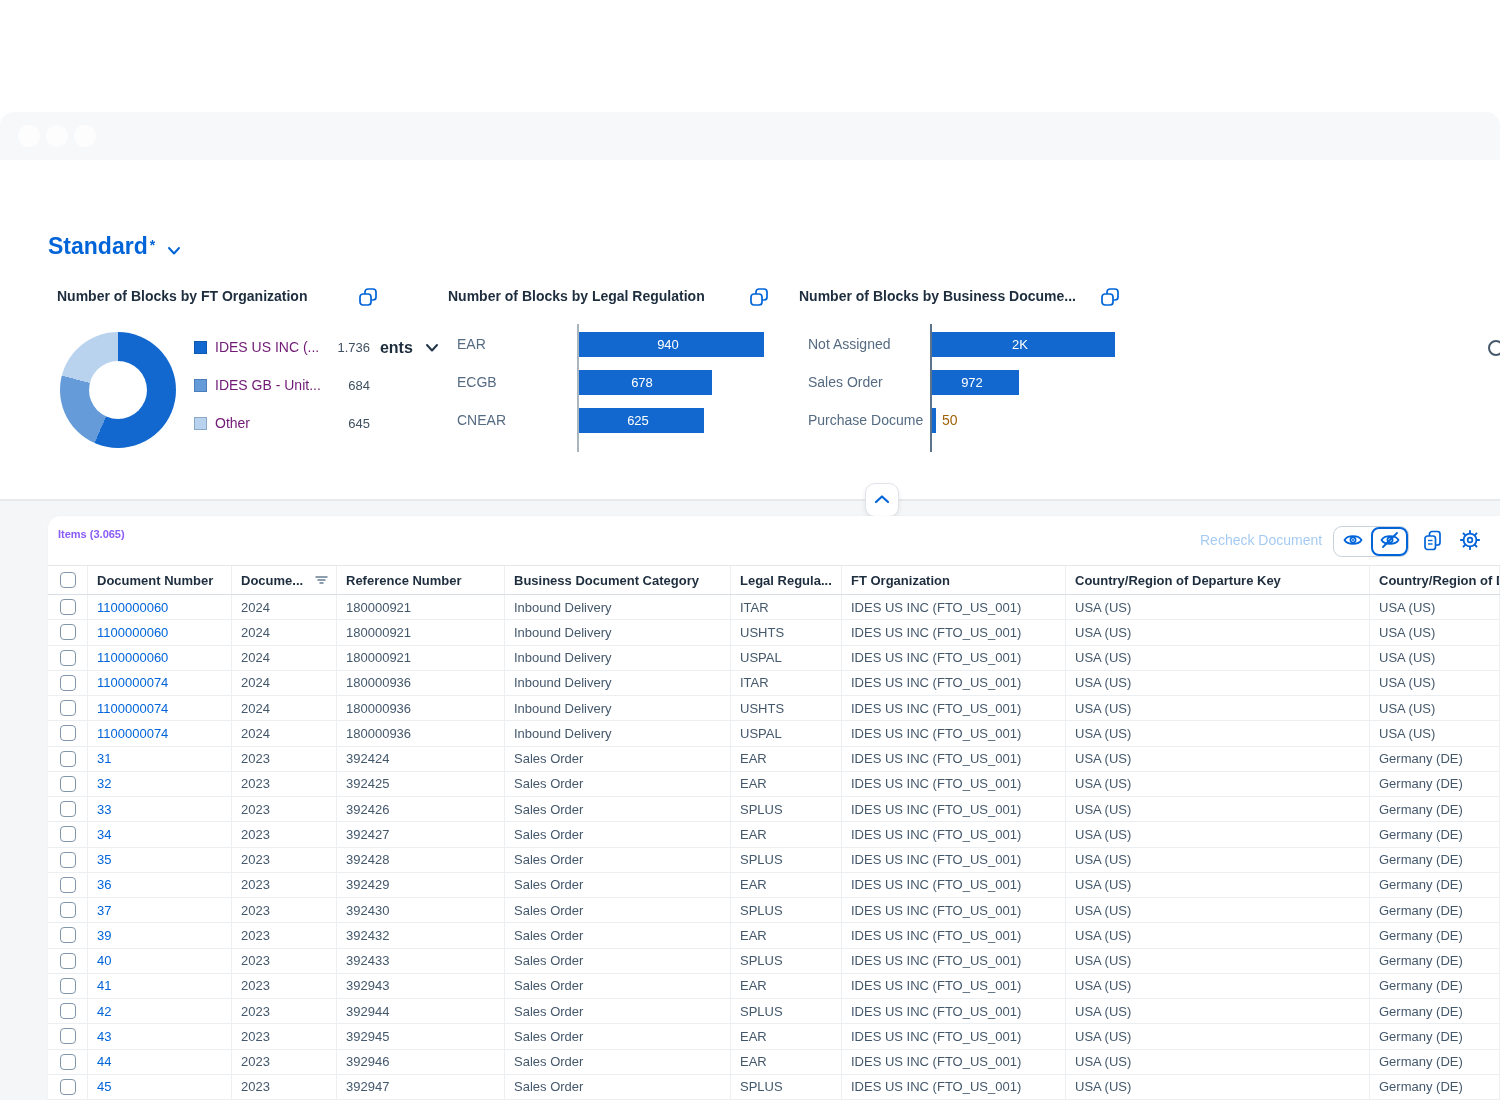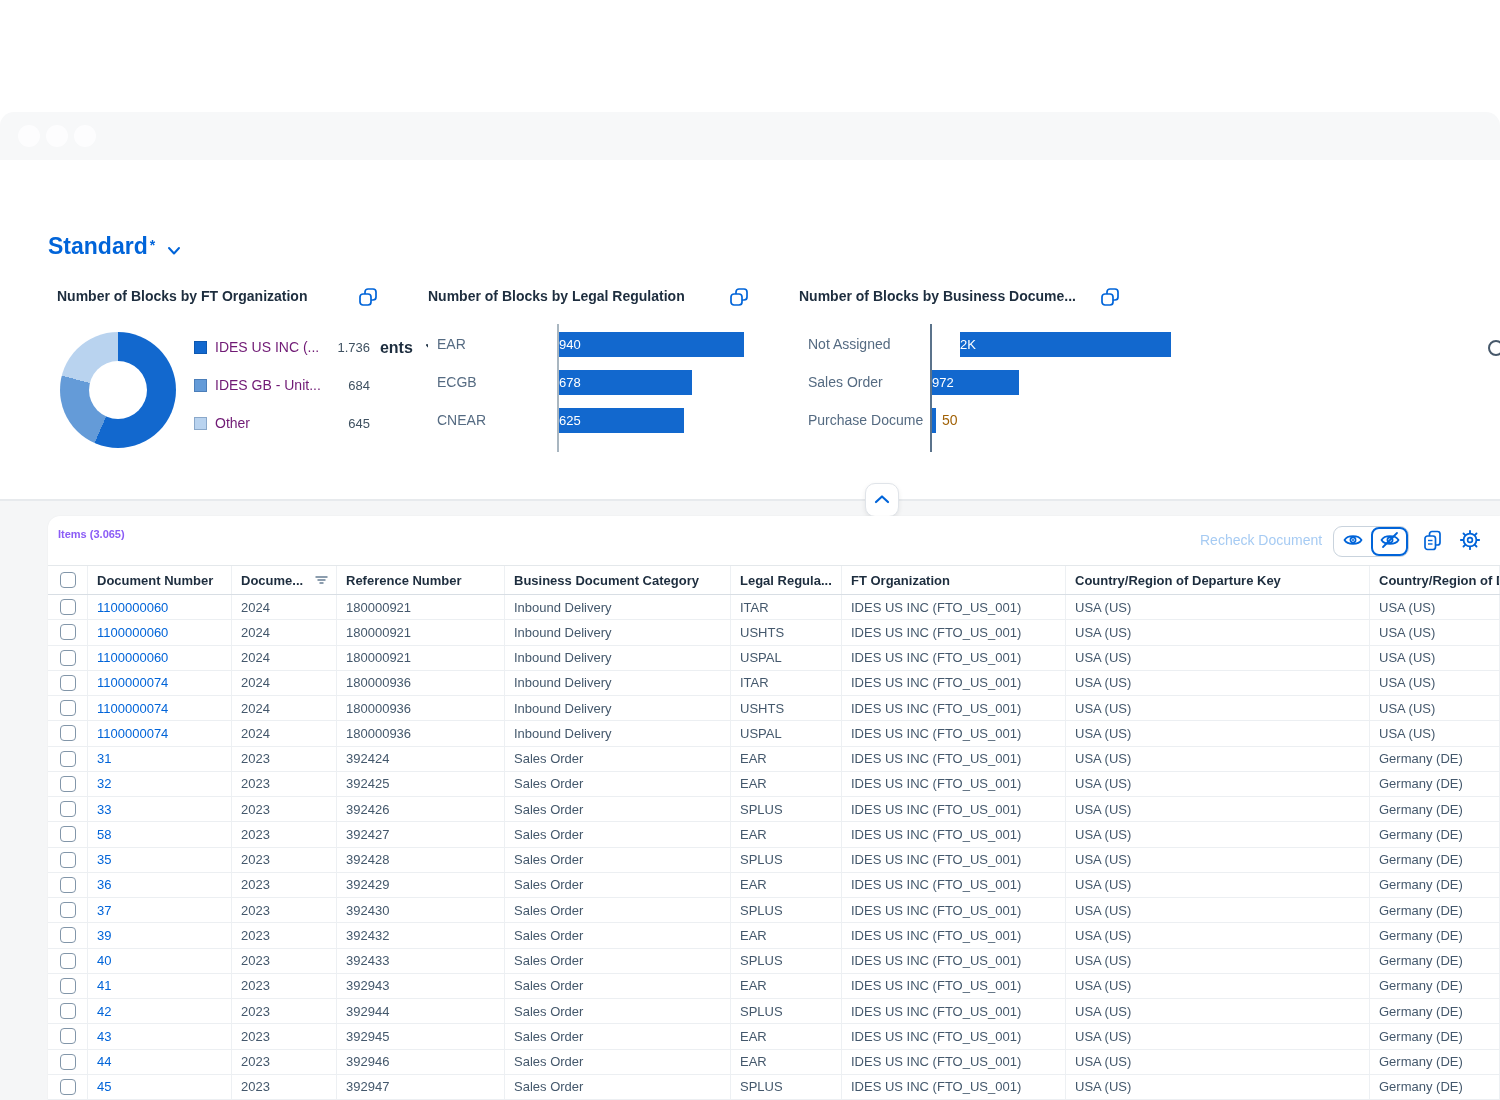--- a/index.html
+++ b/index.html
@@ -47,21 +47,21 @@
   .legend-item { display:flex; align-items:center; height:26px; margin-bottom:12px; }
   .legend-swatch { width:13px; height:13px; margin-right:8px; flex:0 0 auto;
                    border:1px solid rgba(0,40,90,.25); }
   .legend-label { font-size:14px; color:#701a75; white-space:nowrap; overflow:hidden; flex:1 1 auto; }
   .legend-value { font-size:13px; color:#3f5161; margin-left:6px; text-align:right; flex:0 0 auto; }
 
   .hbar-plot { position:absolute; left:0; top:40px; width:322px; height:120px; }
   .hbar-row { position:absolute; height:25px; width:100%; }
   .hbar-cat { position:absolute; left:9px; top:4px; font-size:14px; color:#556b82; white-space:nowrap; }
   .hbar-bar { position:absolute; top:0; height:25px; background:#1268ce; display:flex;
-              align-items:center; justify-content:flex-start; }
+              align-items:center; justify-content:center; }
   .hbar-val-in { color:#fff; font-size:13px; padding-right:7px; }
   .hbar-val-out { position:absolute; top:4px; font-size:14px; color:#a16207; }
   .hbar-axis { position:absolute; top:-4px; width:2px; height:128px; }
 
   
   .divider { position:absolute; left:0; top:499px; width:1500px; height:2px; background:#e7eaed; }
   .collapse-btn { position:absolute; left:865px; top:483px; width:34px; height:34px; background:#fff;
                   border:1px solid #e0e4e9; border-radius:10px; box-shadow:0 2px 5px rgba(0,0,0,.08);
                   display:flex; align-items:center; justify-content:center; cursor:pointer; }
 
@@ -169,21 +169,21 @@
         <span class="legend-value">684</span>
       </div>
       <div class="legend-item">
         <span class="legend-swatch" style="background: rgb(185, 211, 239);"></span>
         <span class="legend-label">Other</span>
         <span class="legend-value">645</span>
       </div>
     </div>
 </div>
 
-<div class="chart-card" style="left:428px">
+<div class="chart-card" style="left:448px">
   <div class="card-head">
     <div class="card-title">Number of Blocks by Legal Regulation</div>
     <div class="card-copy">
       <svg width="22" height="22" viewBox="0 0 22 22">
           <rect x="8" y="3" width="11" height="11" rx="3" fill="none" stroke="#0064d9" stroke-width="1.7"></rect>
           <rect x="3" y="8" width="11" height="11" rx="3" fill="#fff" stroke="#0064d9" stroke-width="1.7"></rect>
         </svg>
     </div>
   </div>
   <div class="hbar-plot" id="bars-1">
@@ -216,21 +216,21 @@
       <svg width="22" height="22" viewBox="0 0 22 22">
           <rect x="8" y="3" width="11" height="11" rx="3" fill="none" stroke="#0064d9" stroke-width="1.7"></rect>
           <rect x="3" y="8" width="11" height="11" rx="3" fill="#fff" stroke="#0064d9" stroke-width="1.7"></rect>
         </svg>
     </div>
   </div>
   <div class="hbar-plot" id="bars-2">
       <div class="hbar-axis" style="left: 131px; background: rgb(91, 115, 139);"></div>
       <div class="hbar-row" style="top: 4px;">
         <span class="hbar-cat">Not Assigned</span>
-        <div class="hbar-bar" style="left: 133px; width: 211px; margin-left: 28px;">
+        <div class="hbar-bar" style="left: 133px; width: 183px;">
           <span class="hbar-val-in">2K</span>
         </div>
       </div>
       <div class="hbar-row" style="top: 42px;">
         <span class="hbar-cat">Sales Order</span>
         <div class="hbar-bar" style="left: 133px; width: 87px;">
           <span class="hbar-val-in">972</span>
         </div>
       </div>
       <div class="hbar-row" style="top: 80px;">
@@ -454,21 +454,21 @@
           <div class="t-cell">Sales Order</div>
           <div class="t-cell">SPLUS</div>
           <div class="t-cell">IDES US INC (FTO_US_001)</div>
           <div class="t-cell">USA (US)</div>
           <div class="t-cell">Germany (DE)</div>
         </div>
         <div class="t-row t-body-row">
           <div class="t-cell cb-cell">
             <div class="cb"></div>
           </div>
-          <div class="t-cell link">58</div>
+          <div class="t-cell link">34</div>
           <div class="t-cell">2023</div>
           <div class="t-cell">392427</div>
           <div class="t-cell">Sales Order</div>
           <div class="t-cell">EAR</div>
           <div class="t-cell">IDES US INC (FTO_US_001)</div>
           <div class="t-cell">USA (US)</div>
           <div class="t-cell">Germany (DE)</div>
         </div>
         <div class="t-row t-body-row">
           <div class="t-cell cb-cell">

